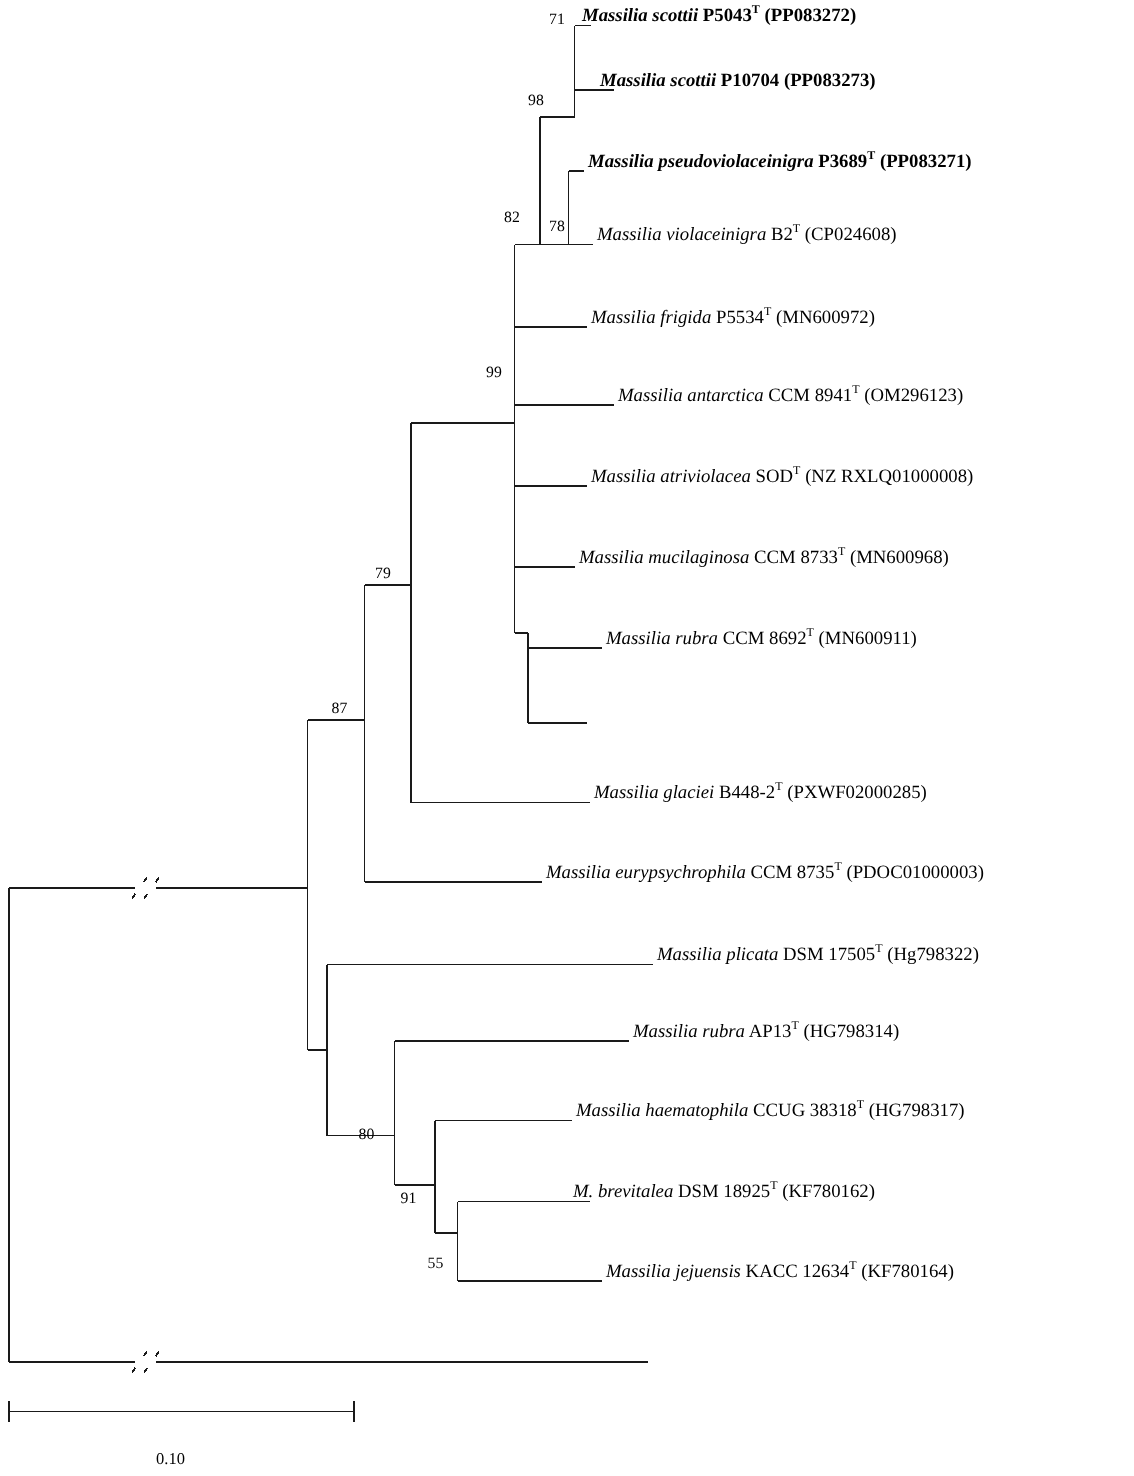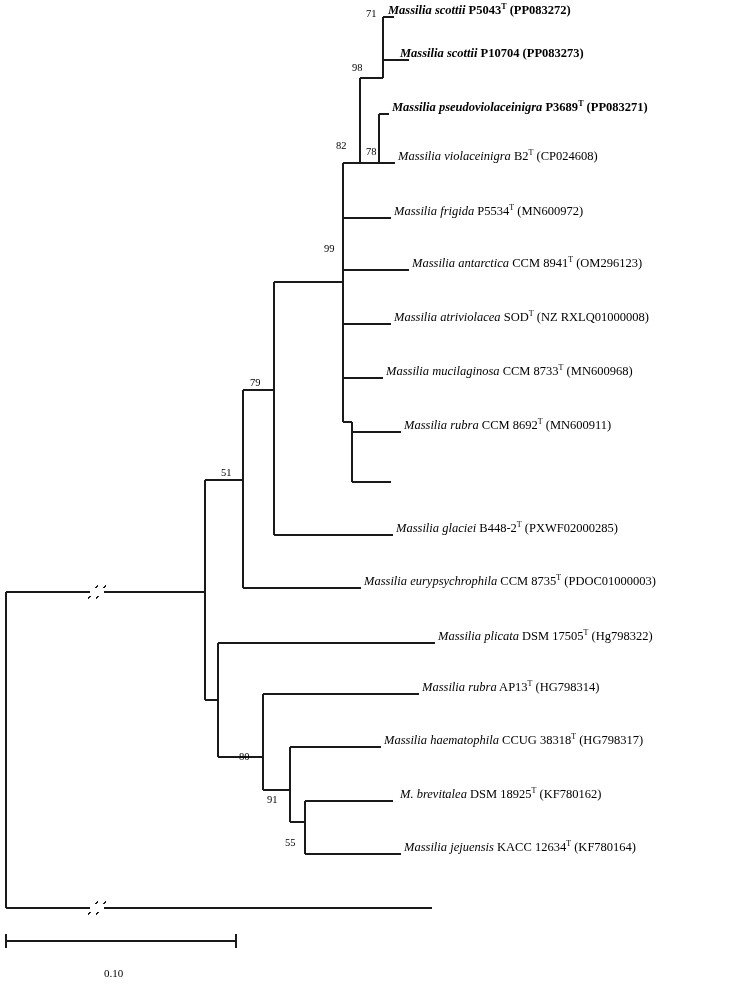--- a/index.html
+++ b/index.html
@@ -156,21 +156,21 @@
       <rect x="90" y="904" width="14" height="8"></rect>
     </g>
   </svg>
 
   <div class="bootstrap" style="left:366px; top:8px;">71</div>
   <div class="bootstrap" style="left:352px; top:62px;">98</div>
   <div class="bootstrap" style="left:366px; top:146px;">78</div>
   <div class="bootstrap" style="left:336px; top:140px;">82</div>
   <div class="bootstrap" style="left:324px; top:243px;">99</div>
   <div class="bootstrap" style="left:250px; top:377px;">79</div>
-  <div class="bootstrap" style="left:221px; top:467px;">51</div>
+  <div class="bootstrap" style="left:221px; top:467px;">87</div>
   <div class="bootstrap" style="left:239px; top:751px;">80</div>
   <div class="bootstrap" style="left:267px; top:794px;">91</div>
   <div class="bootstrap" style="left:285px; top:837px;">55</div>
 
   <div class="taxon-label bold" style="left:388px; top:3px;">
     <span class="sp">Massilia scottii</span>
     <span class="strain">P5043</span><sup>T</sup>
     <span class="acc">(PP083272)</span>
   </div>
 
@@ -246,21 +246,21 @@
     <span class="strain">AP13</span><sup>T</sup>
     <span class="acc">(HG798314)</span>
   </div>
 
   <div class="taxon-label" style="left:384px; top:733px;">
     <span class="sp">Massilia haematophila</span>
     <span class="strain">CCUG 38318</span><sup>T</sup>
     <span class="acc">(HG798317)</span>
   </div>
 
-  <div class="taxon-label" style="left:400px; top:787px;">
+  <div class="taxon-label" style="left:382px; top:787px;">
     <span class="sp">M. brevitalea</span>
     <span class="strain">DSM 18925</span><sup>T</sup>
     <span class="acc">(KF780162)</span>
   </div>
 
   <div class="taxon-label" style="left:404px; top:840px;">
     <span class="sp">Massilia jejuensis</span>
     <span class="strain">KACC 12634</span><sup>T</sup>
     <span class="acc">(KF780164)</span>
   </div>

